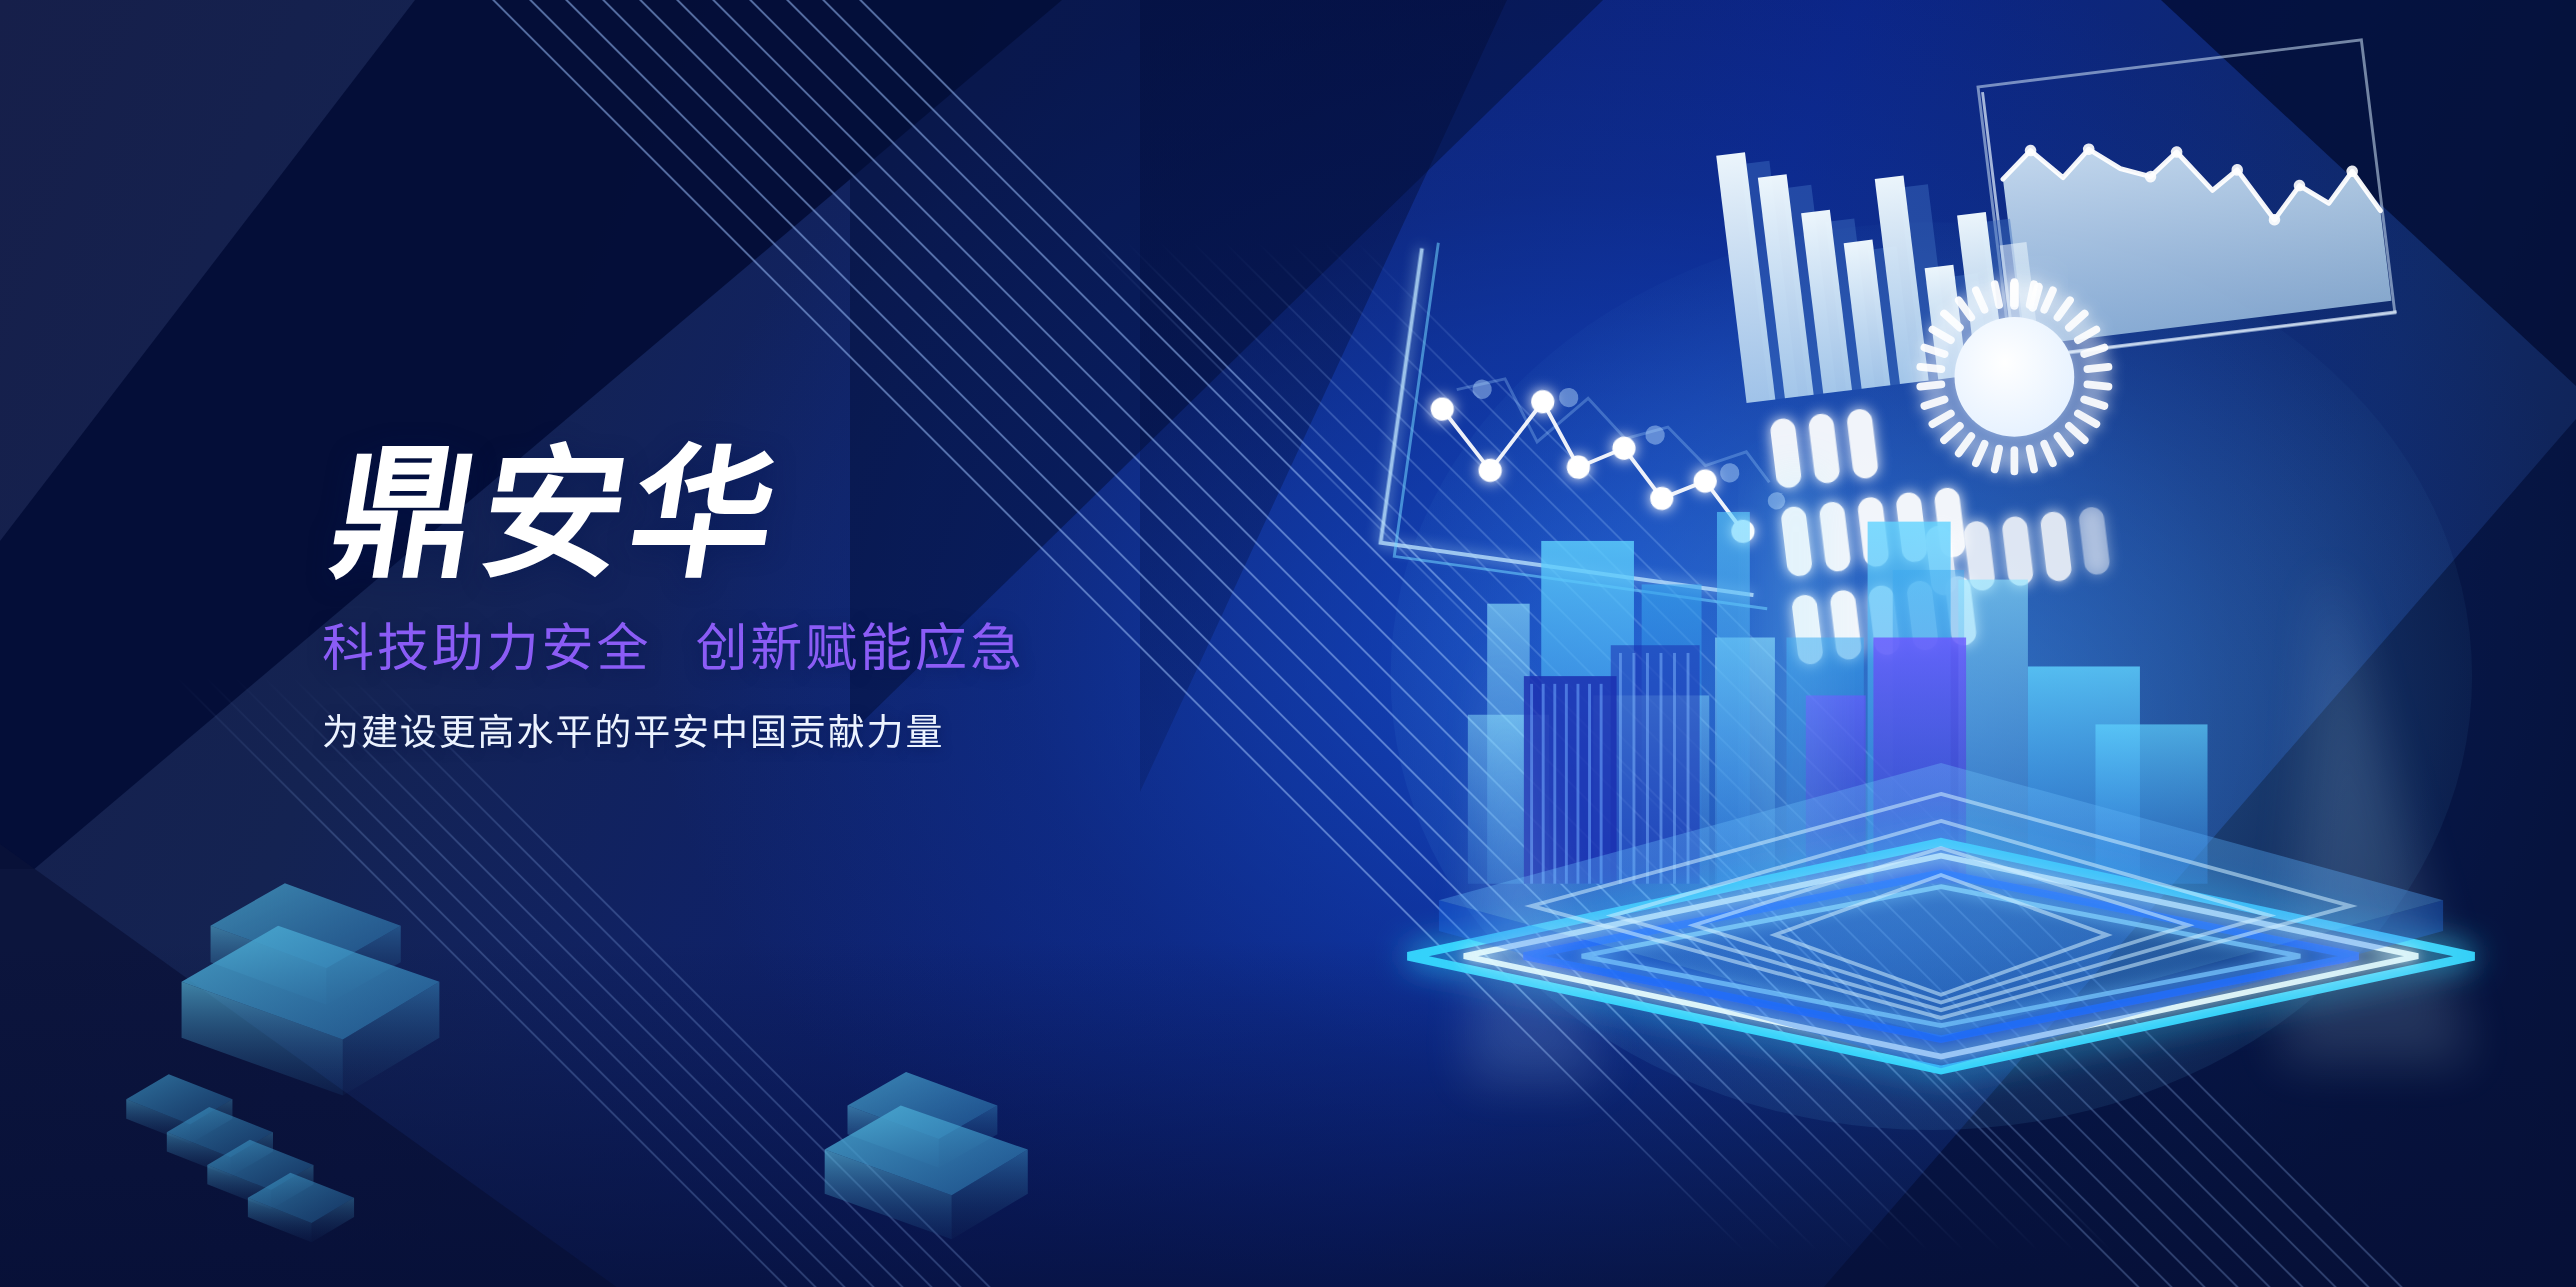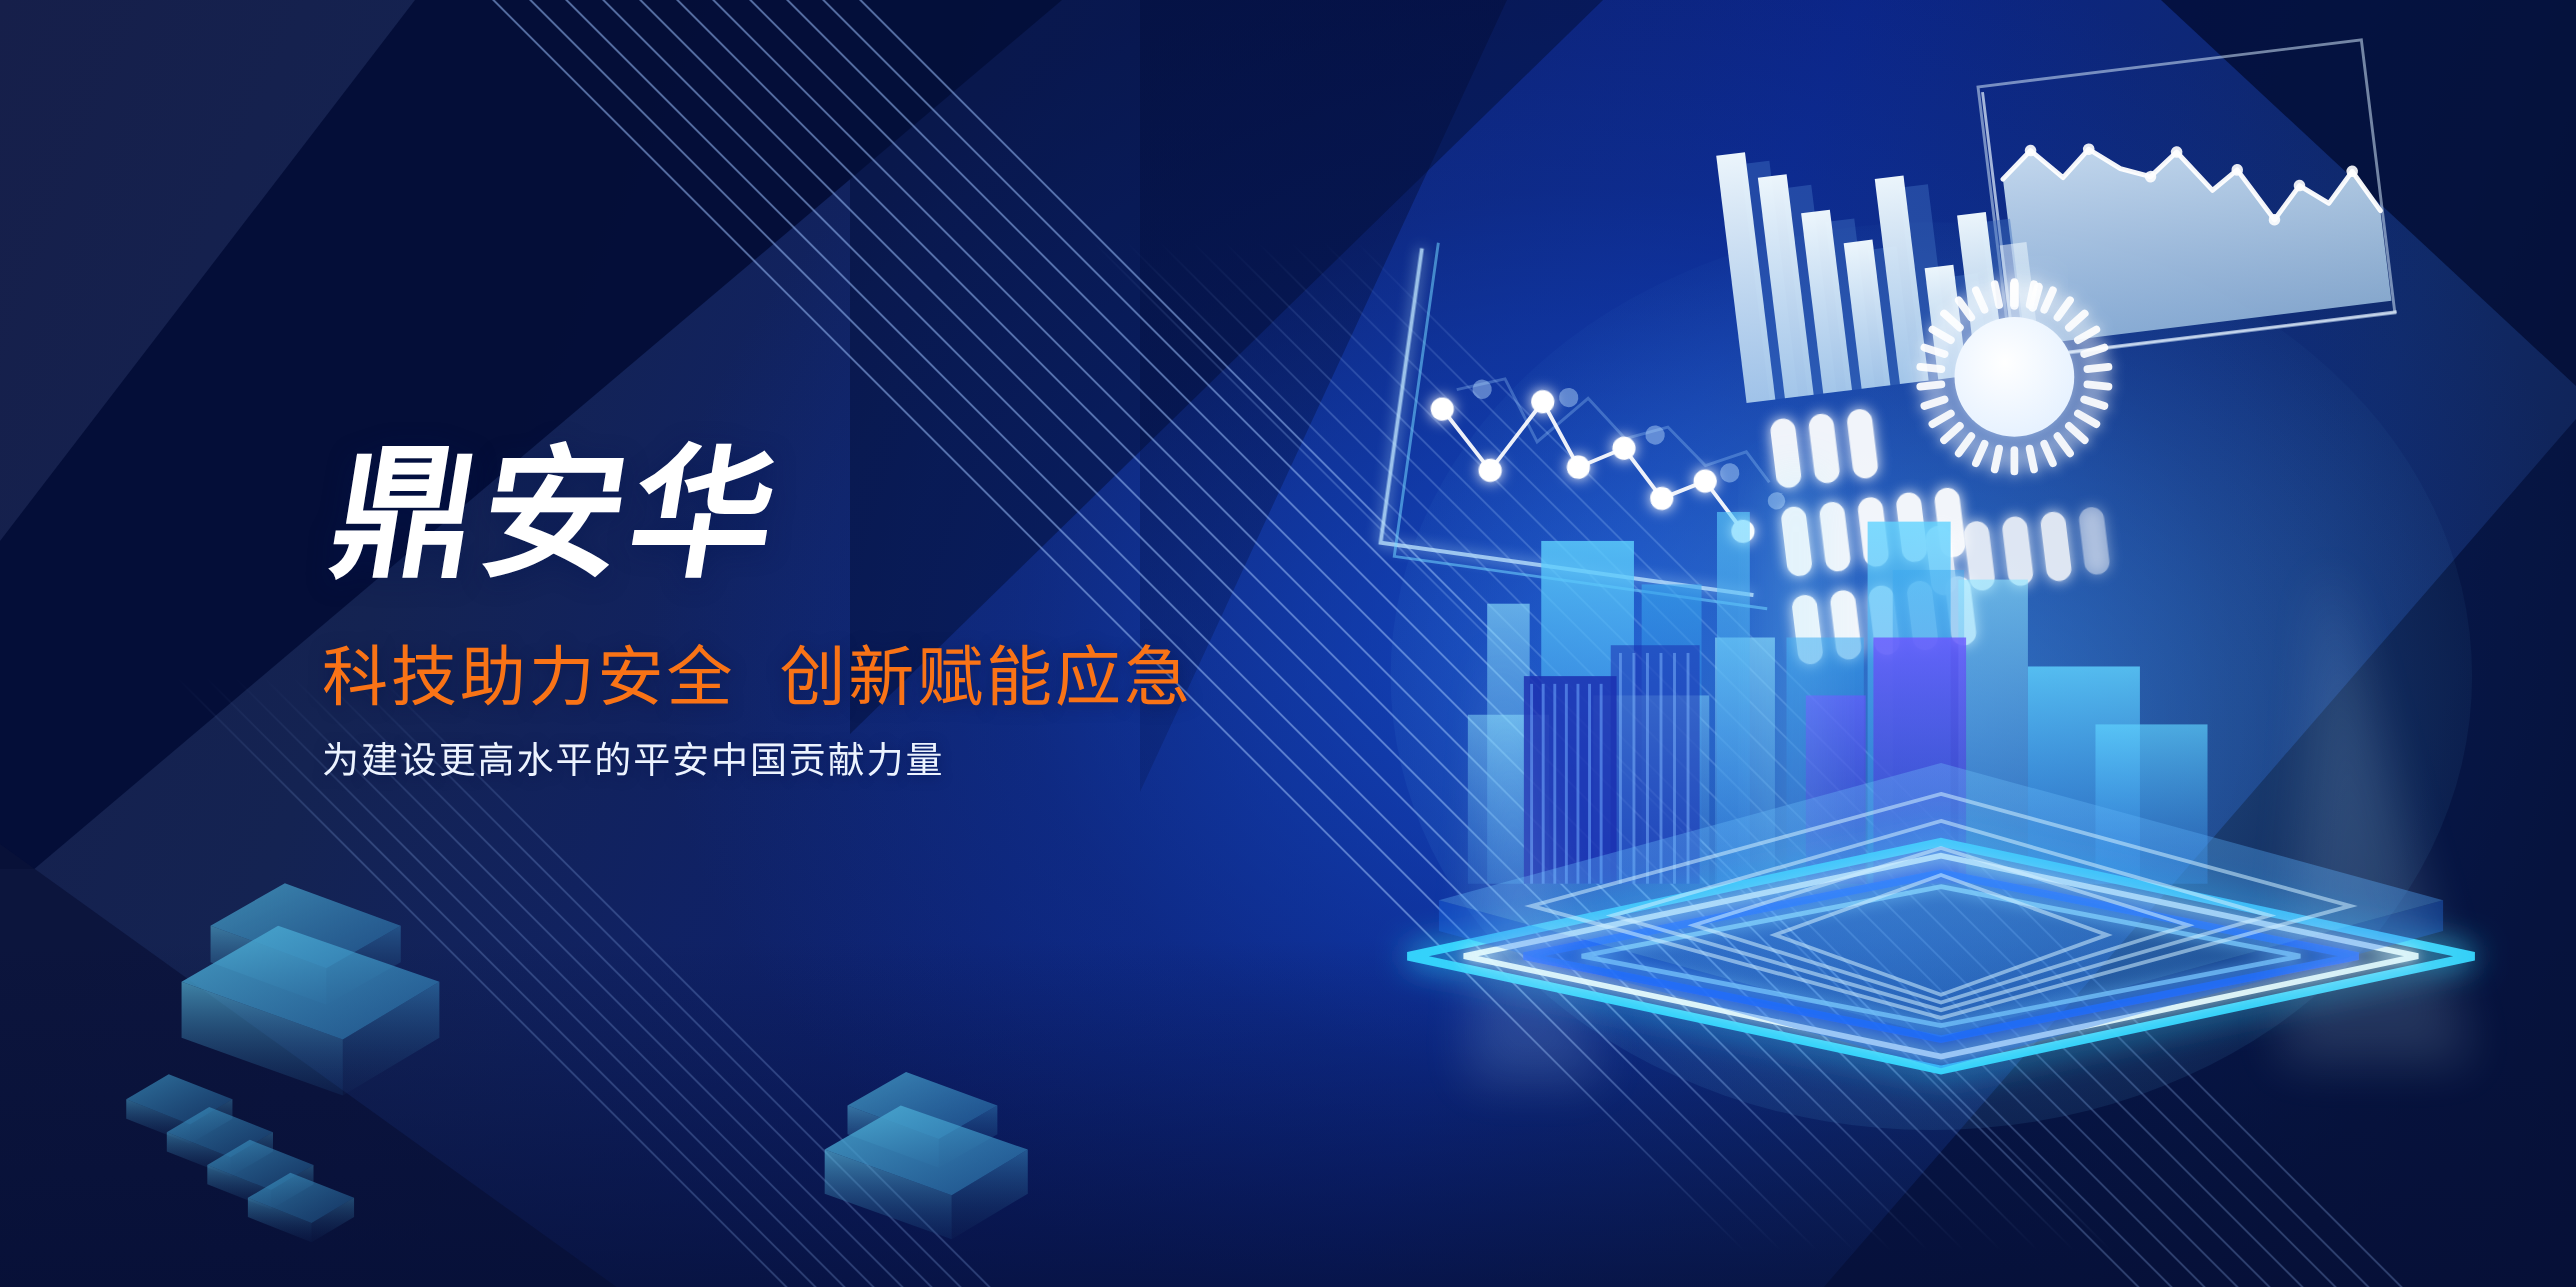--- a/index.html
+++ b/index.html
@@ -85,29 +85,29 @@
   .logo-word{
     font-size:143px;line-height:1.06;
     font-weight:bold;color:#ffffff;
     letter-spacing:5.8px;
     transform:skewX(-9deg);
     transform-origin:left bottom;
     text-shadow:0 3.9px 25px rgba(0,20,80,.45);
     white-space:nowrap;
   }
   .headline{
-    margin-top:50px;
-    font-size:66px;line-height:1.12;
-    color:#f97316;font-weight:500;
+    margin-top:28px;
+    font-size:52px;line-height:1.12;
+    color:#8b5cf6;font-weight:500;
     letter-spacing:2.9px;white-space:nowrap;
     text-shadow:0 1.9px 15.5px rgba(0,18,70,.5);
   }
   .headline .gap{display:inline-block;width:44px;}
   .tagline{
-    margin-top:25px;
+    margin-top:34px;
     font-size:37px;line-height:1.2;
     color:#ecf3ff;font-weight:400;
     letter-spacing:1.9px;white-space:nowrap;
     text-shadow:0 1.9px 11.6px rgba(0,18,70,.5);
   }
 
   
   .iso-cube{position:absolute;}
   .iso-cube svg{display:block;overflow:visible;}
 

